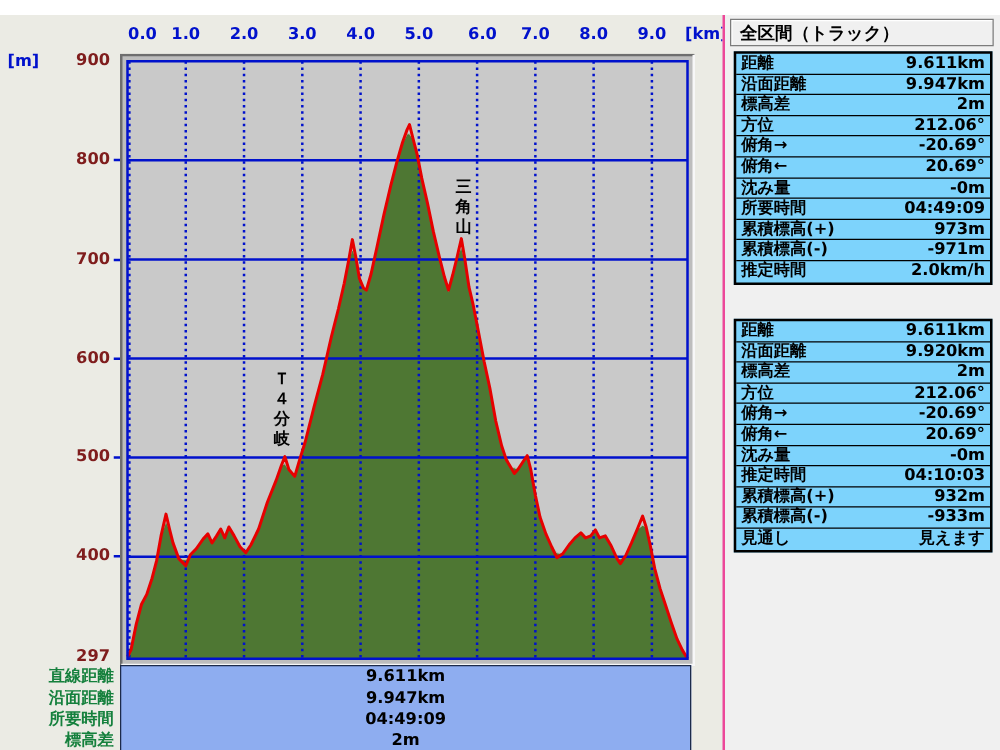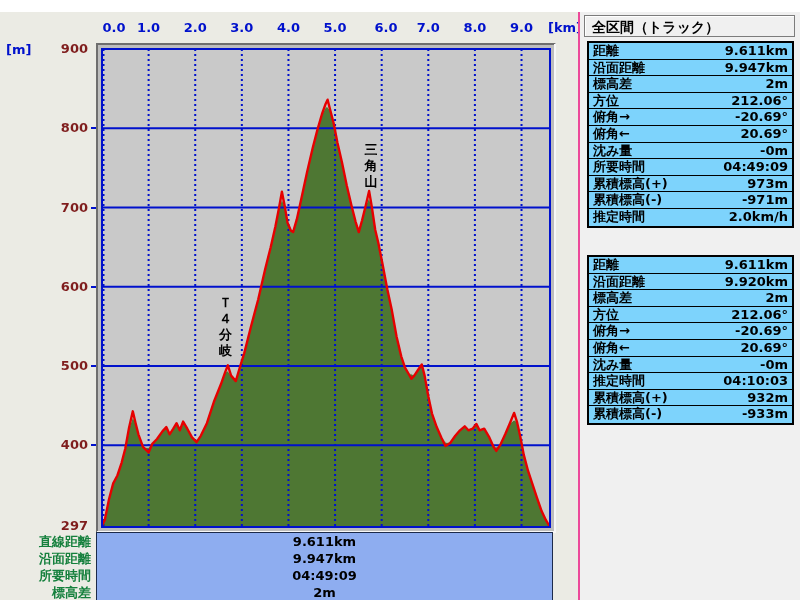--- a/index.html
+++ b/index.html
@@ -177,15 +177,19 @@
          <span class="tval">04:10:03</span>
        </div>
         <div class="trow">
          <span class="tlabel">累積標高(+)</span>
          <span class="tval">932m</span>
        </div>
         <div class="trow">
          <span class="tlabel">累積標高(-)</span>
          <span class="tval">-933m</span>
        </div>
+        <div class="trow">
+         <span class="tlabel">見通し</span>
+         <span class="tval">見えます</span>
+       </div>
       </div>
   </div>
 </div>
 
 </body></html>

